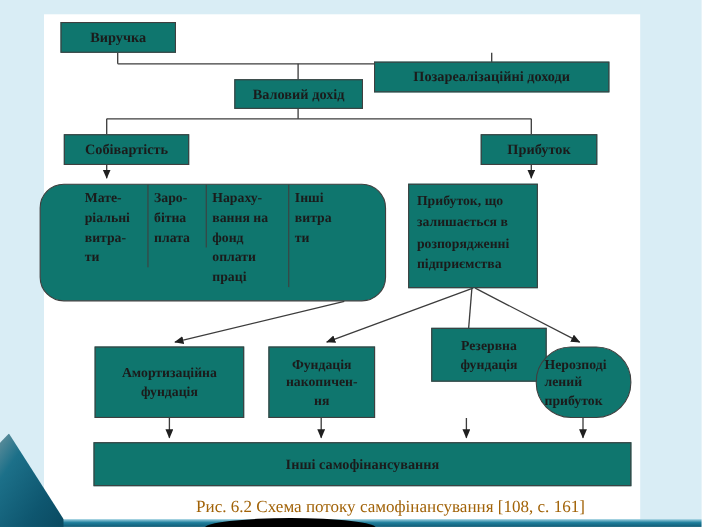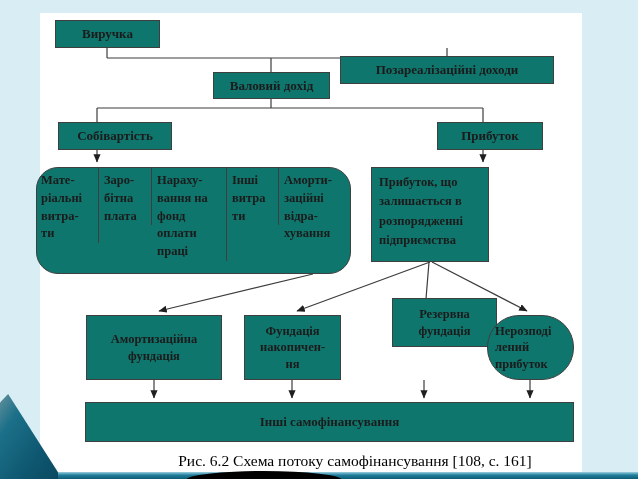--- a/index.html
+++ b/index.html
@@ -29,21 +29,21 @@
     border-right:1.5px solid #3f3f3f;
     padding:4px 2px 0 5px; text-align:left; white-space:pre-line;
     font-size:12.5px; line-height:1.42;
   }
   .cell:last-child { border-right:none; }
   #box-retained { padding:5px 3px 0 7px; line-height:1.55; }
   #box-tax { line-height:1.55; }
   #box-undistributed { padding-left:7px;border-radius:32px; }
   #caption {
     position:absolute; left:130px; top:452px; width:450px; z-index:3;
-    text-align:center; font-size:15.5px; color:#000000;
+    text-align:center; font-size:15.5px; color:#a16207;
   }
   #left-wedge {
     position:absolute; left:0; top:394px; width:58px; height:85px; z-index:5;
     background:linear-gradient(125deg,#64909c 0%,#1c7089 25%,#0e566f 70%,#0a4a61 100%);
     clip-path:polygon(0% 10%, 14% 0%, 100% 92%, 100% 100%, 0% 100%);
   }
   #bottom-bar {
     position:absolute; left:0; bottom:0; width:638px; height:7px; z-index:4;
     background:linear-gradient(180deg,#9ccfdf 0%,#1e7e9b 45%,#115b75 100%);
   }
@@ -106,24 +106,20 @@
 бітна
 плата</div>
     <div class="cell" style="width:75px;">Нараху-
 вання на
 фонд
 оплати
 праці</div>
     <div class="cell" style="width:52px;">Інші
 витра
 ти</div>
-    <div class="cell" style="width:72px;">Аморти-
-заційні
-відра-
-хування</div>
   </div>
 
   <div class="box left top" id="box-retained" style="left:371px;top:167px;width:118px;height:95px;">Прибуток, що
 залишається в
 розпорядженні
 підприємства</div>
 
 
   <div class="box" style="left:86px;top:315px;width:136px;height:65px;">Амортизаційна
 фундація</div>

